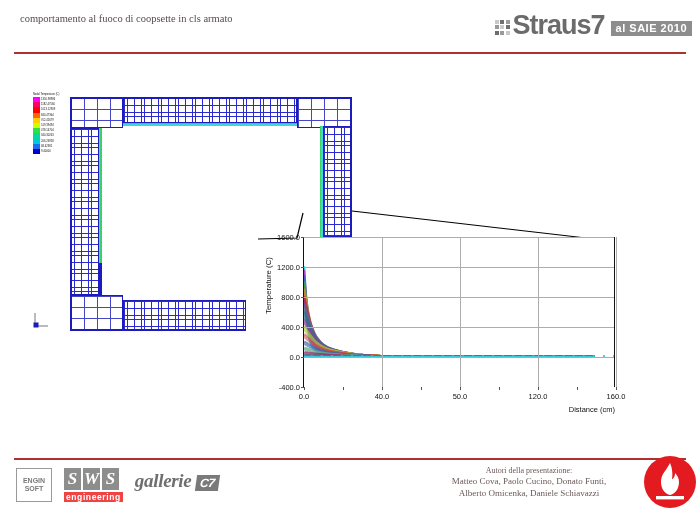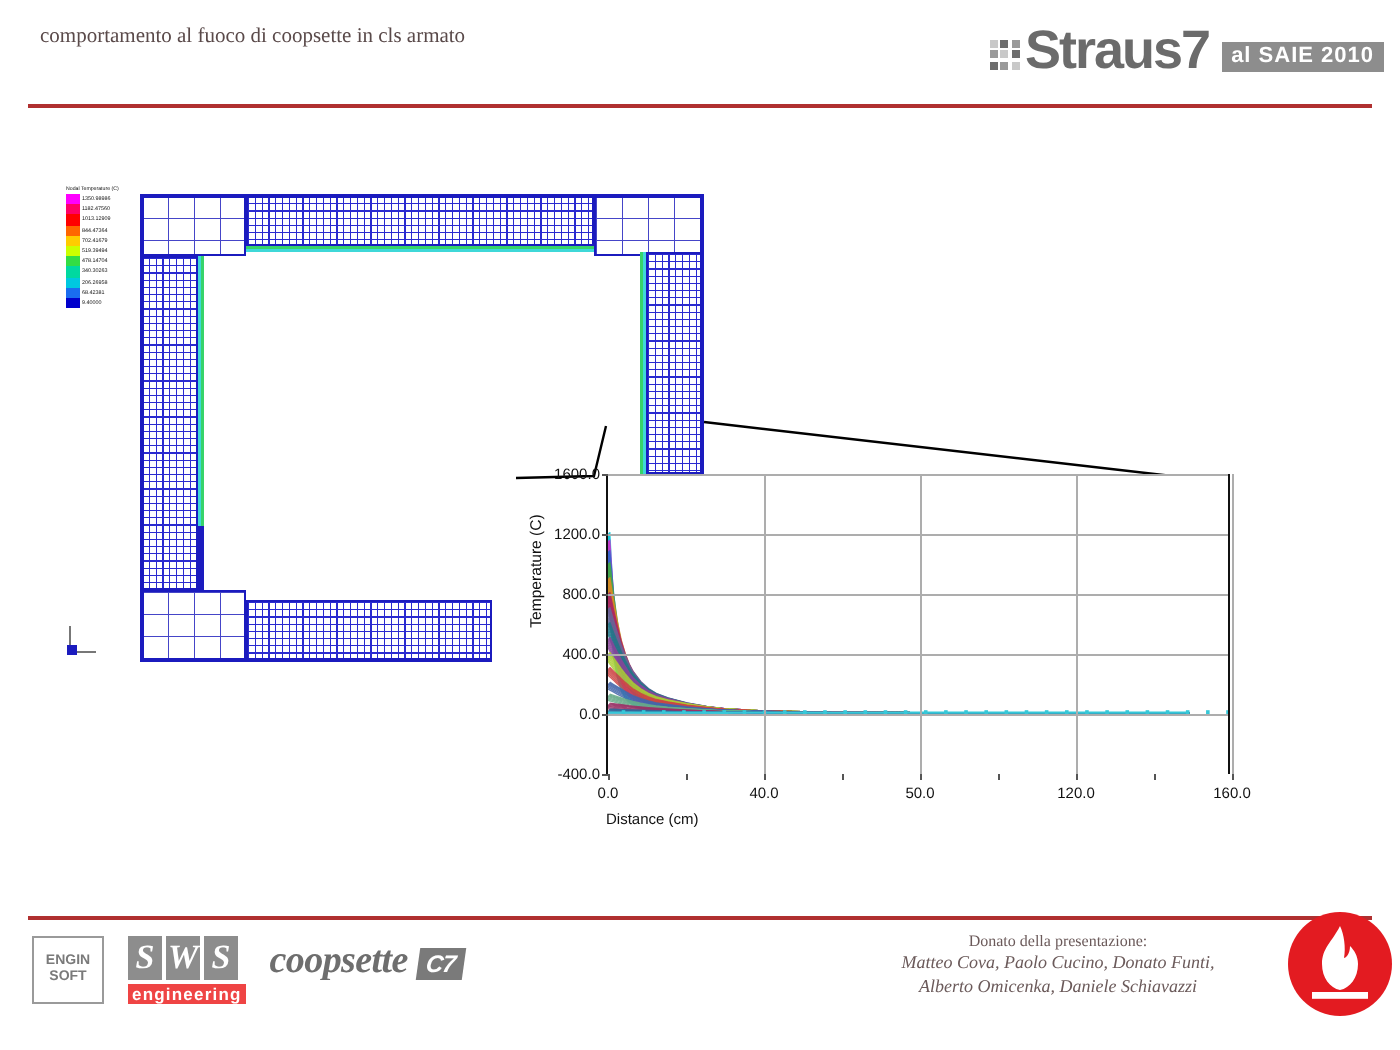--- a/index.html
+++ b/index.html
@@ -113,21 +113,21 @@
     white-space:nowrap;
   }
   .xtick-lbl {
     position:absolute; top:100%; margin-top:5px; transform:translateX(-50%);
     font-family:"Liberation Sans", sans-serif; font-size:7.5px; color:#111;
     white-space:nowrap;
   }
   .xtick-mark { position:absolute; top:100%; width:1px; height:3px; background:#555; }
   .ytick-mark { position:absolute; right:100%; width:3px; height:1px; background:#555; }
   #xaxis-title {
-    position:absolute; left:48px; width:312px; top:172px; text-align:left;
+    position:absolute; left:48px; width:312px; top:172px; text-align:right;
     font-family:"Liberation Sans", sans-serif; font-size:7.5px; color:#111;
   }
   #yaxis-title {
     position:absolute; left:-32px; top:48px; width:90px;
     transform:rotate(-90deg); transform-origin:center center;
     text-align:center;
     font-family:"Liberation Sans", sans-serif; font-size:7.8px; color:#111;
   }
 
   
@@ -163,21 +163,21 @@
     display:inline-block; background:#7a7a7a; color:#ffffff;
     font-size:12px; font-style:italic; font-weight:bold;
     padding:1px 4px; margin-left:5px; transform:skewX(-8deg);
     font-family:"Liberation Sans", sans-serif;
   }
   #authors {
     position:absolute; right:66px; top:6px; width:210px; text-align:center;
     font-family:"Liberation Serif", serif; color:#6b5a5a;
   }
   #authors .lbl { font-size:8px; display:block; }
-  #authors .ln { font-size:9px; display:block; line-height:12px;font-style:italic; }
+  #authors .ln { font-size:9px; display:block; line-height:12px; }
   #fire { position:absolute; right:2px; top:-6px; width:56px; height:56px; }
 </style>
 </head>
 <body>
 
 <div id="header">
   <div id="header-title">
     <span class="ln">comportamento al fuoco di coopsette in cls armato</span>
   </div>
   <div id="brand">
@@ -488,26 +488,26 @@
     <div id="sws">
       <div id="sws-letters">
         <span>S</span>
         <span>W</span>
         <span>S</span>
       </div>
       <div id="sws-sub">engineering</div>
     </div>
 
     <div id="coop" style="margin-top:2px;">
-      <span>coopsette</span><span id="coop-mark">C7</span>
+      <span>gallerie</span><span id="coop-mark">C7</span>
     </div>
   </div>
 
   <div id="authors">
-    <span class="lbl">Donato della presentazione:</span>
+    <span class="lbl">Autori della presentazione:</span>
     <span class="ln">Matteo Cova, Paolo Cucino, Donato Funti,</span>
     <span class="ln">Alberto Omicenka, Daniele Schiavazzi</span>
   </div>
 
   <div id="fire">
     <svg width="56" height="56" viewBox="0 0 56 56">
       <circle cx="28" cy="28" r="26" fill="#e31b21"></circle>
       <path d="M28 9 C24 17 19 20 19 28 C19 35 23 40 28 41 C33 40 37 35 37 28
                C37 24 35 21 33 19 C33 23 31 25 30 25 C31 20 30 13 28 9 Z" fill="#ffffff"></path>
       <rect x="14" y="42" width="28" height="3.4" fill="#ffffff"></rect>

